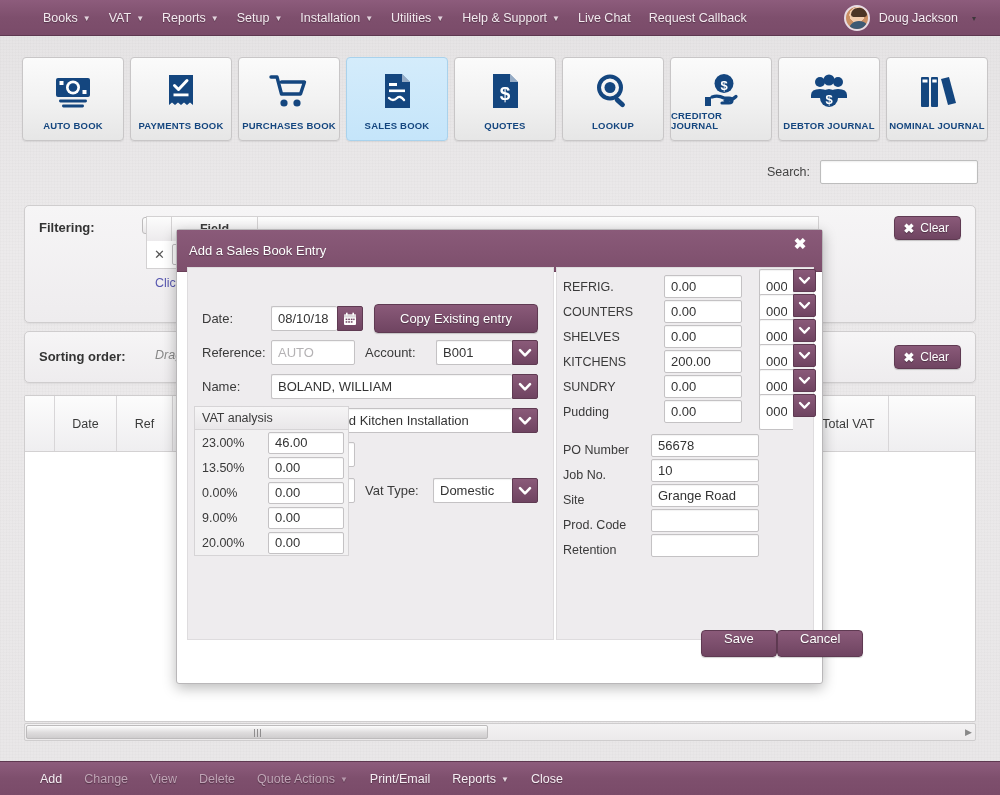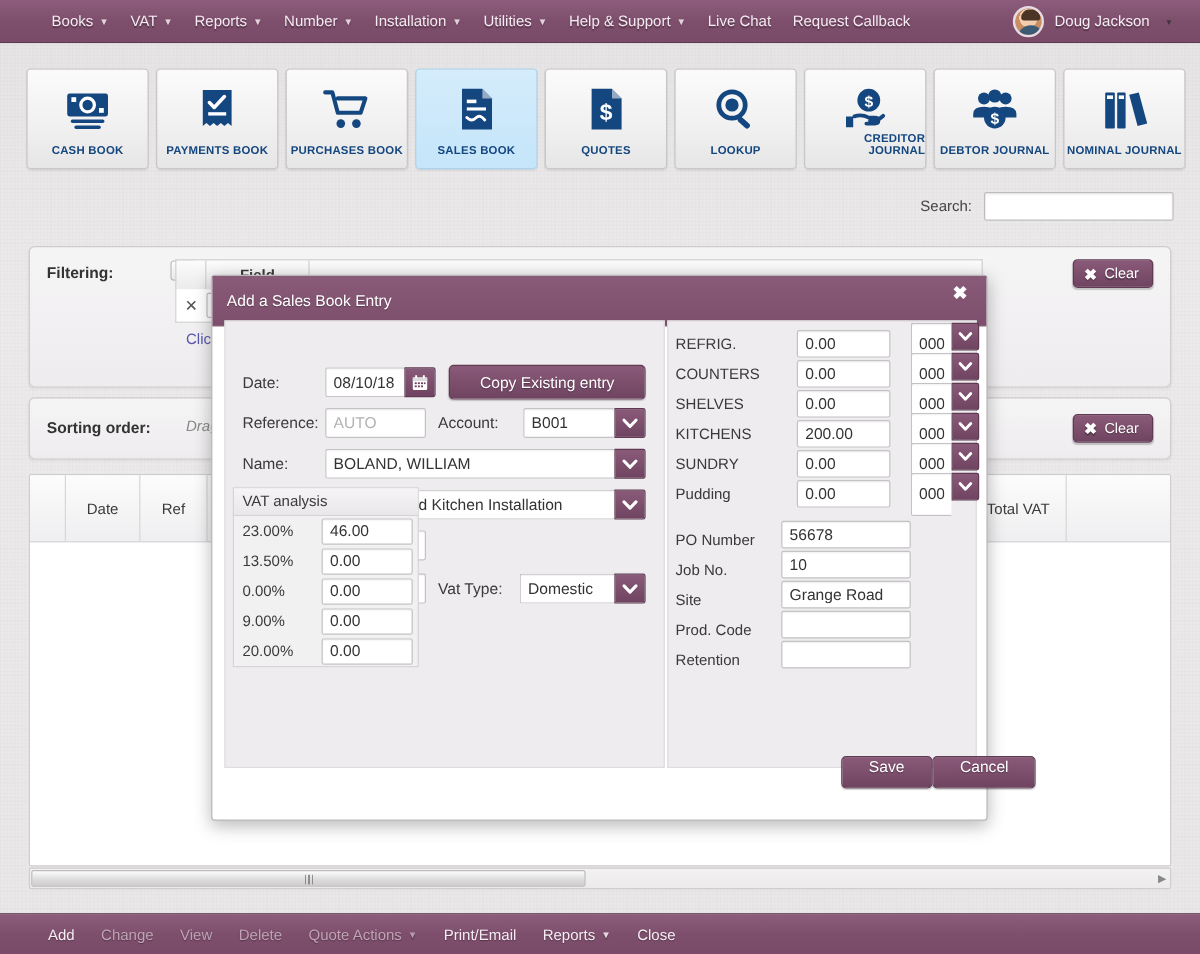--- a/index.html
+++ b/index.html
@@ -50,21 +50,21 @@
   .tbtn{
     width:102px; height:84px; border:1px solid #c8c6c7; border-radius:4px;
     background:linear-gradient(to bottom,#fbfbfb 0%, #f1f1f1 55%, #e6e6e6 100%);
     display:flex; flex-direction:column; align-items:center; justify-content:flex-start;
     padding-top:13px; cursor:pointer;
     box-shadow:0 1px 1px rgba(0,0,0,.07);
   }
   .tbtn.active{ background:linear-gradient(to bottom,#d4ecfb 0%, #c5e5fa 100%); border-color:#a9d2ec; }
   .tbtn .lbl{
     margin-top:auto; margin-bottom:9px; font-size:9.5px; font-weight:bold; color:#14467f;
-    letter-spacing:.2px; text-align:right; line-height:1.1;
+    letter-spacing:.2px; text-align:left; line-height:1.1;
   }
   .tbtn svg{ display:block; }
 
   
   .search-row{ position:absolute; right:22px; top:160px; display:flex; align-items:center; gap:10px; }
   .search-row .slbl{ font-size:12.5px; color:#444; }
   .search-row input{
     width:158px; height:24px; border:1px solid #bdbdbd; border-radius:2px;
     background:#fff; padding:0 6px; font-family:inherit; font-size:12.5px;
     box-shadow:inset 0 1px 2px rgba(0,0,0,.07);
@@ -245,21 +245,21 @@
   }
 </style>
 </head>
 <body>
 
 <div class="topnav">
   <div class="menu" id="topmenu">
       <div class="mi"><span>Books</span><span class="caret-d">▼</span></div>
       <div class="mi"><span>VAT</span><span class="caret-d">▼</span></div>
       <div class="mi"><span>Reports</span><span class="caret-d">▼</span></div>
-      <div class="mi"><span>Number</span><span class="caret-d">▼</span></div>
+      <div class="mi"><span>Setup</span><span class="caret-d">▼</span></div>
       <div class="mi"><span>Installation</span><span class="caret-d">▼</span></div>
       <div class="mi"><span>Utilities</span><span class="caret-d">▼</span></div>
       <div class="mi"><span>Help &amp; Support</span><span class="caret-d">▼</span></div>
       <div class="mi"><span>Live Chat</span></div>
       <div class="mi"><span>Request Callback</span></div>
     </div>
   <div class="user-area">
     <div class="avatar"></div>
     <span class="user-name">Doug Jackson</span>
     <span class="caret-d">▾</span>
@@ -274,21 +274,21 @@
         <svg width="40" height="40" viewBox="0 0 40 40" fill="#14467f">
           <rect x="3" y="7" width="34" height="19" rx="2"></rect>
           <circle cx="20" cy="16.5" r="7" fill="#fff"></circle>
           <circle cx="20" cy="16.5" r="4.3" fill="#14467f"></circle>
           <rect x="6" y="28.5" width="28" height="3" rx="1.4"></rect>
           <rect x="9" y="33.5" width="22" height="3" rx="1.4"></rect>
           <rect x="6.5" y="10" width="4" height="4" fill="#fff"></rect>
           <rect x="29.5" y="19" width="4" height="4" fill="#fff"></rect>
         </svg>
       </div>
-      <div class="lbl">CASH BOOK</div>
+      <div class="lbl">AUTO BOOK</div>
     </div>
     <div class="tbtn">
       <div>
         <svg width="40" height="40" viewBox="0 0 40 40" fill="#14467f">
           <path d="M8 4 h24 v30 l-3-2.5 -3 2.5 -3-2.5 -3 2.5 -3-2.5 -3 2.5 -3-2.5 -3 2.5z"></path>
           <path d="M13.5 14.5 l4 4 8.5-9" stroke="#fff" stroke-width="3" fill="none" stroke-linecap="round" stroke-linejoin="round"></path>
           <rect x="12.5" y="22.5" width="15" height="2.8" fill="#fff"></rect>
         </svg>
       </div>
       <div class="lbl">PAYMENTS BOOK</div>

